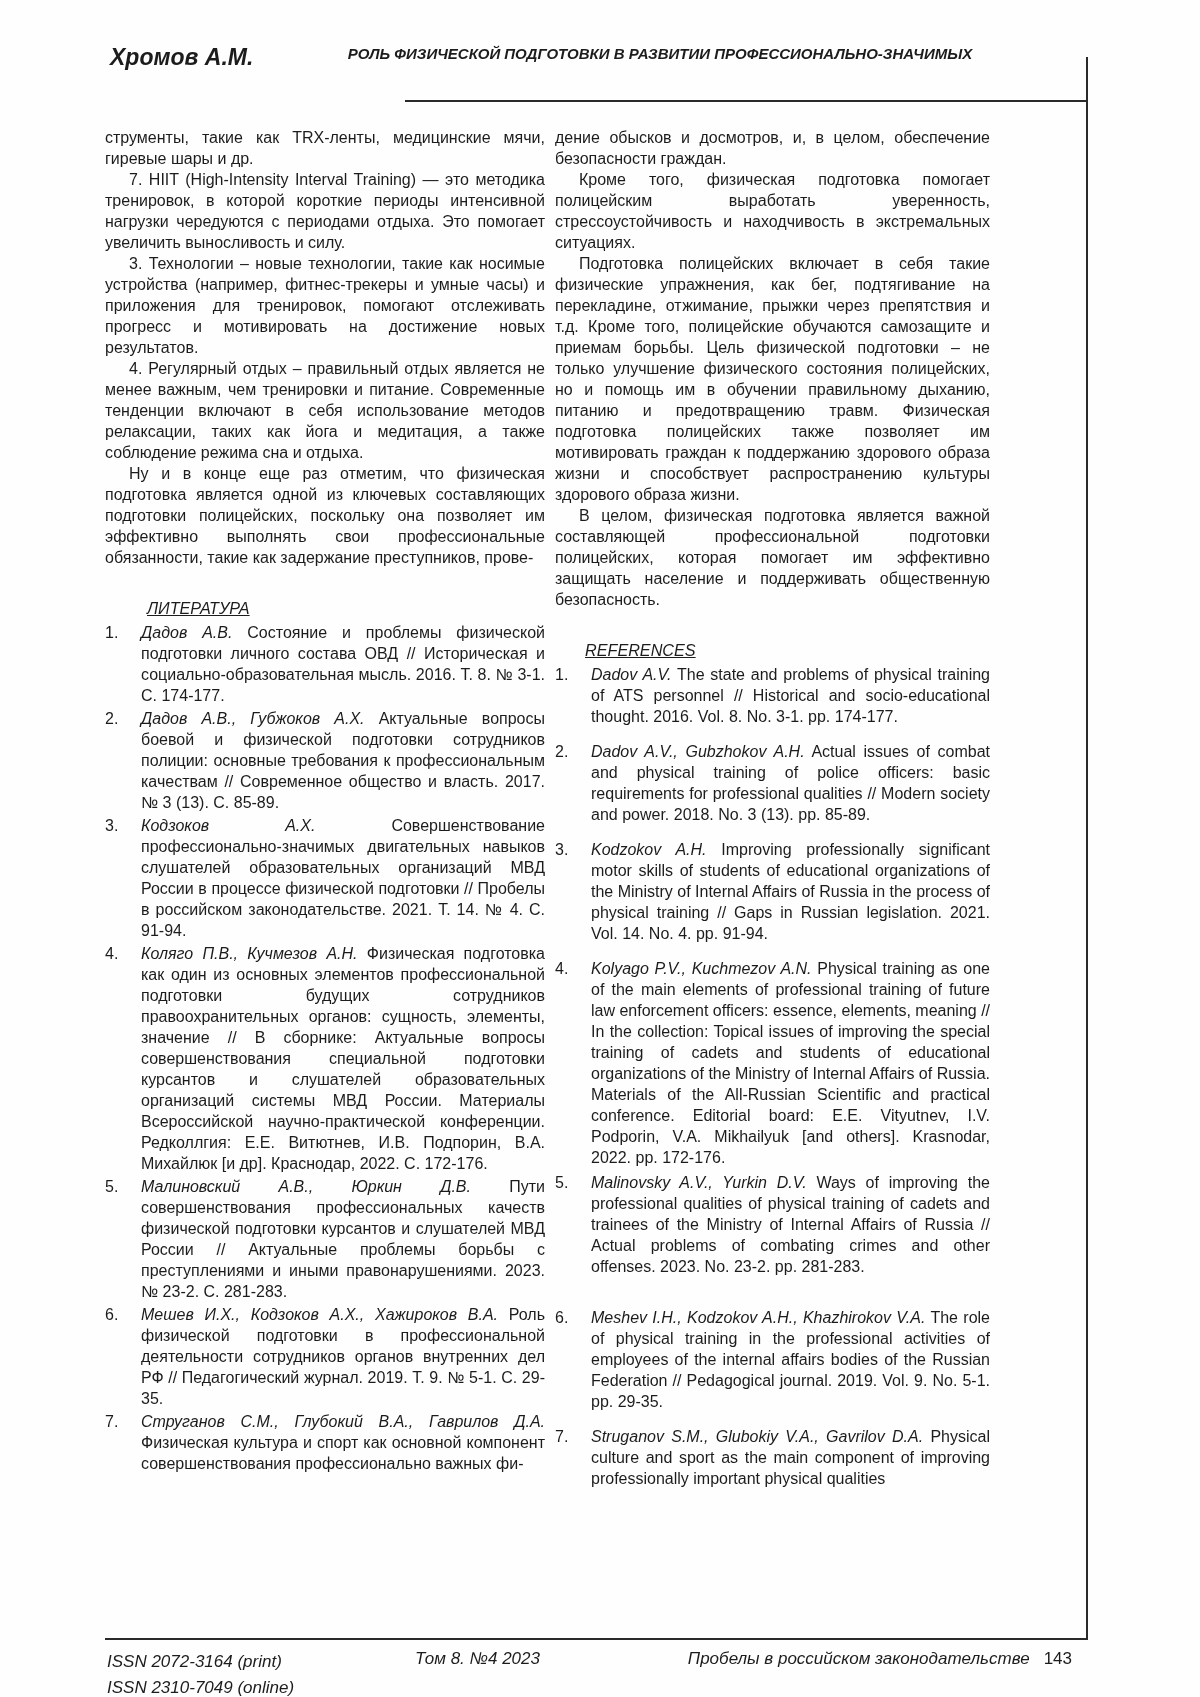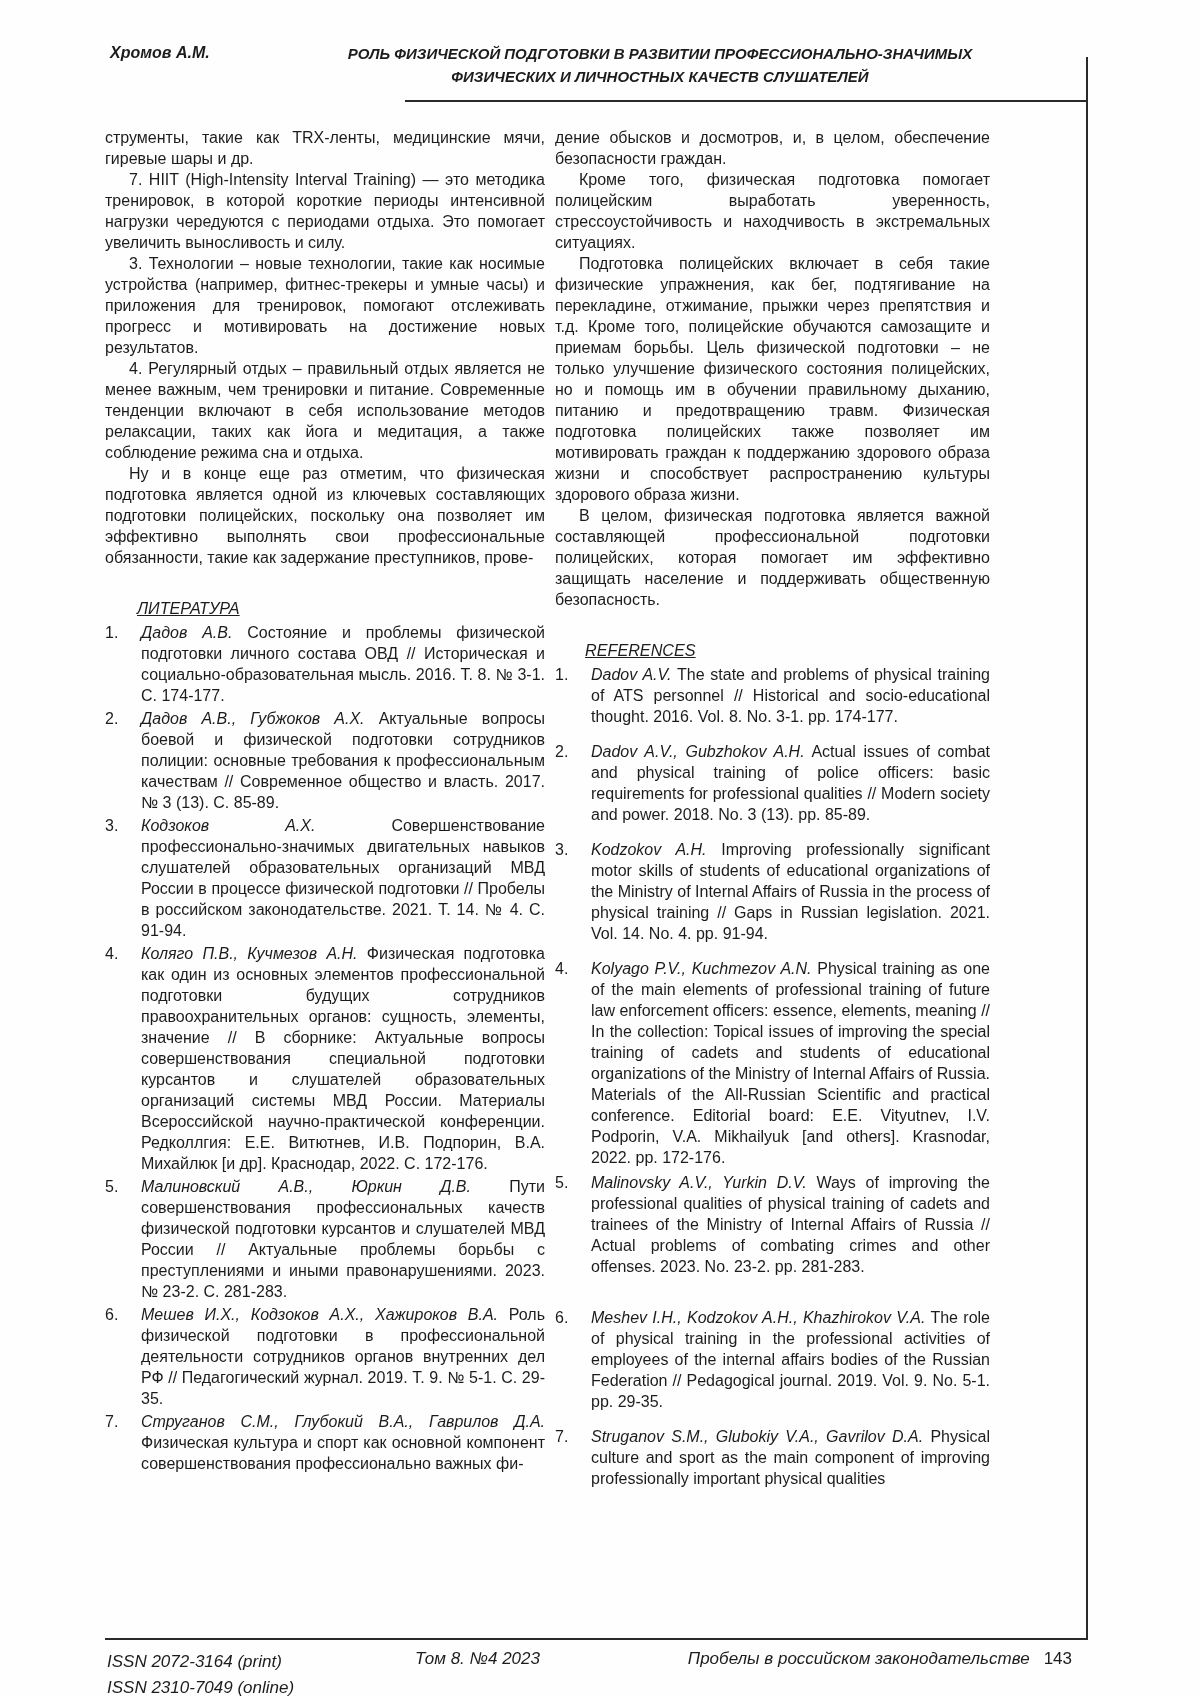--- a/index.html
+++ b/index.html
@@ -9,21 +9,21 @@
     position: relative;
     font-family: "Liberation Sans", sans-serif;
     color: #1c1c1c;
     overflow: hidden;
   }
   .page { position: absolute; inset: 0; background: #fefefe; }
 
   
   .header-author {
     position: absolute; top: 44px; left: 110px;
-    font-weight: bold; font-style: italic; font-size: 16px;
+    font-weight: bold; font-style: italic; font-size: 23px;
   }
   .header-title {
     position: absolute; top: 42px; left: 300px; width: 720px;
     text-align: center; font-weight: bold; font-style: italic;
     font-size: 15px; line-height: 23px;
   }
   .header-rule {
     position: absolute; top: 100px; left: 405px; width: 682px;
     height: 1.6px; background: #2a2a2a;
   }
@@ -41,21 +41,21 @@
   .col-right { width: 435px; }
   .para {
     font-size: 16px; line-height: 21px; text-align: justify;
   }
   .para.indent { text-indent: 24px; }
 
   .section-title {
     font-style: italic; text-decoration: underline;
     font-size: 16.2px; margin-top: 31px; margin-bottom: 4px;
   }
-  .col-left .section-title { margin-left: 32px; }
+  .col-left .section-title { margin-left: 42px; }
   .col-right .section-title { margin-left: 30px; }
 
   .refs { list-style: none; }
   .ref {
     font-size: 16px; line-height: 21px; text-align: justify;
     padding-left: 36px; text-indent: -36px;
   }
   .ref-num { display: inline-block; width: 36px; text-indent: 0; }
   .ref-authors { font-style: italic; }
   .refs-ru .ref { margin-bottom: 2px; }
@@ -77,21 +77,20 @@
 </style>
 </head>
 <body>
 
 <div class="page">
 
   <div class="header-author">Хромов А.М.</div>
 
   <div class="header-title">
     <div>РОЛЬ ФИЗИЧЕСКОЙ ПОДГОТОВКИ В РАЗВИТИИ ПРОФЕССИОНАЛЬНО-ЗНАЧИМЫХ</div>
-    <div>ФИЗИЧЕСКИХ И ЛИЧНОСТНЫХ КАЧЕСТВ СЛУШАТЕЛЕЙ</div>
   </div>
 
   <div class="header-rule"></div>
   <div class="vert-rule"></div>
 
   <div class="content">
 
     <div class="col-left">
       <p class="para">струменты, такие как TRX-ленты, медицинские мячи, гиревые шары и др.</p>
       <p class="para indent">7. HIIT (High-Intensity Interval Training) — это методика тренировок, в которой короткие периоды интенсивной нагрузки чередуются с периодами отдыха. Это помогает увеличить выносливость и силу.</p>

